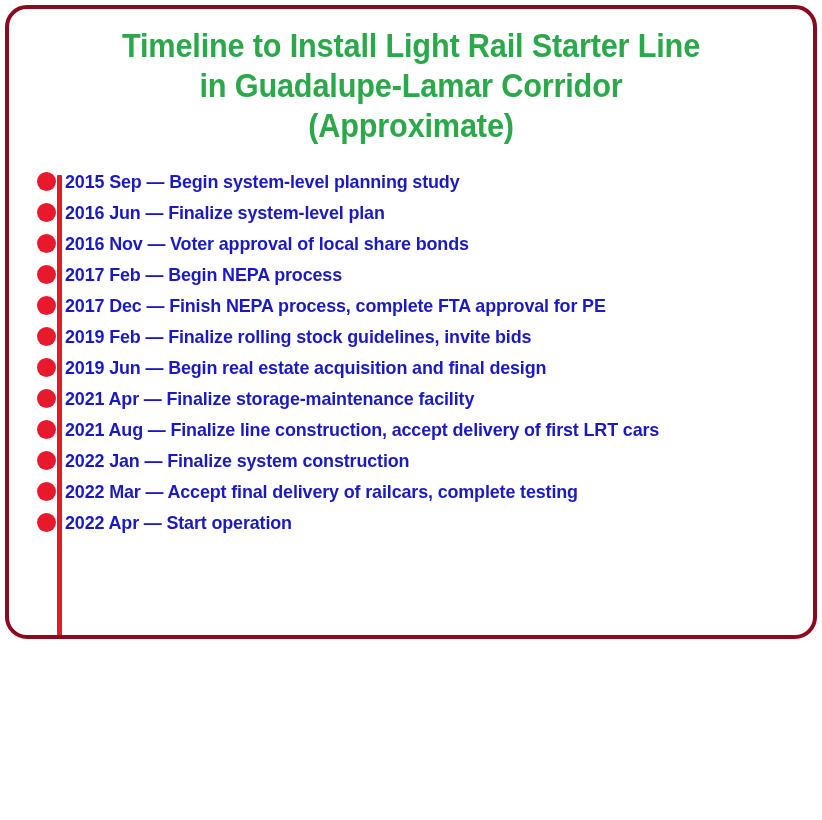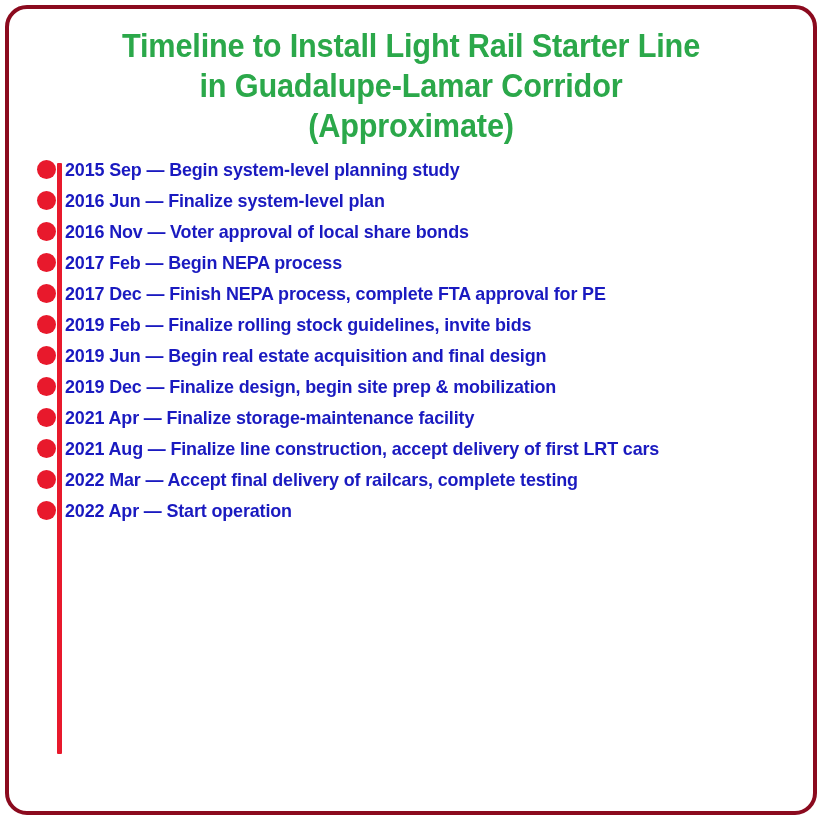--- a/index.html
+++ b/index.html
@@ -13,21 +13,21 @@
     height: 820px;
     font-family: "Liberation Sans", sans-serif;
     overflow: hidden;
   }
 
   #frame {
     position: absolute;
     left: 5px;
     top: 5px;
     width: 812px;
-    height: 810px;
+    height: 634px;
     box-sizing: border-box;
     border: 4px solid #8b0a1e;
     border-radius: 22px;
     background: #ffffff;
     overflow: hidden;
   }
 
   #title {
     text-align: center;
     color: #2ba84a;
@@ -38,21 +38,21 @@
     letter-spacing: -0.2px;
     padding: 17px 14px 0 14px;
     margin: 0;
     transform: scaleX(0.93);
     transform-origin: center top;
   }
   #title .tline { display: block; white-space: nowrap; }
 
   #timeline {
     position: relative;
-    margin: 8px 0 0 0;
+    margin: 20px 0 0 0;
     padding: 0;
     list-style: none;
   }
 
   
   #rail {
     position: absolute;
     left: 48px;
     top: 9px;
     width: 5px;
@@ -126,29 +126,29 @@
       <li class="tl-row">
         <span class="tl-dot" style="background: rgb(232, 25, 44);"></span>
         <span class="tl-text" style="color: rgb(26, 26, 192);">2019 Feb — Finalize rolling stock guidelines, invite bids</span>
       </li>
       <li class="tl-row">
         <span class="tl-dot" style="background: rgb(232, 25, 44);"></span>
         <span class="tl-text" style="color: rgb(26, 26, 192);">2019 Jun — Begin real estate acquisition and final design</span>
       </li>
       <li class="tl-row">
         <span class="tl-dot" style="background: rgb(232, 25, 44);"></span>
-        <span class="tl-text" style="color: rgb(26, 26, 192);">2019 Dec — Finalize design, begin site prep &amp; mobilization</span>
-      </li>
-      <li class="tl-row">
-        <span class="tl-dot" style="background: rgb(232, 25, 44);"></span>
         <span class="tl-text" style="color: rgb(26, 26, 192);">2021 Apr — Finalize storage-maintenance facility</span>
       </li>
       <li class="tl-row">
         <span class="tl-dot" style="background: rgb(232, 25, 44);"></span>
         <span class="tl-text" style="color: rgb(26, 26, 192);">2021 Aug — Finalize line construction, accept delivery of first LRT cars</span>
+      </li>
+      <li class="tl-row">
+        <span class="tl-dot" style="background: rgb(232, 25, 44);"></span>
+        <span class="tl-text" style="color: rgb(26, 26, 192);">2022 Jan — Finalize system construction</span>
       </li>
       <li class="tl-row">
         <span class="tl-dot" style="background: rgb(232, 25, 44);"></span>
         <span class="tl-text" style="color: rgb(26, 26, 192);">2022 Mar — Accept final delivery of railcars, complete testing</span>
       </li>
       <li class="tl-row">
         <span class="tl-dot" style="background: rgb(232, 25, 44);"></span>
         <span class="tl-text" style="color: rgb(26, 26, 192);">2022 Apr — Start operation</span>
       </li>
     </ul>

